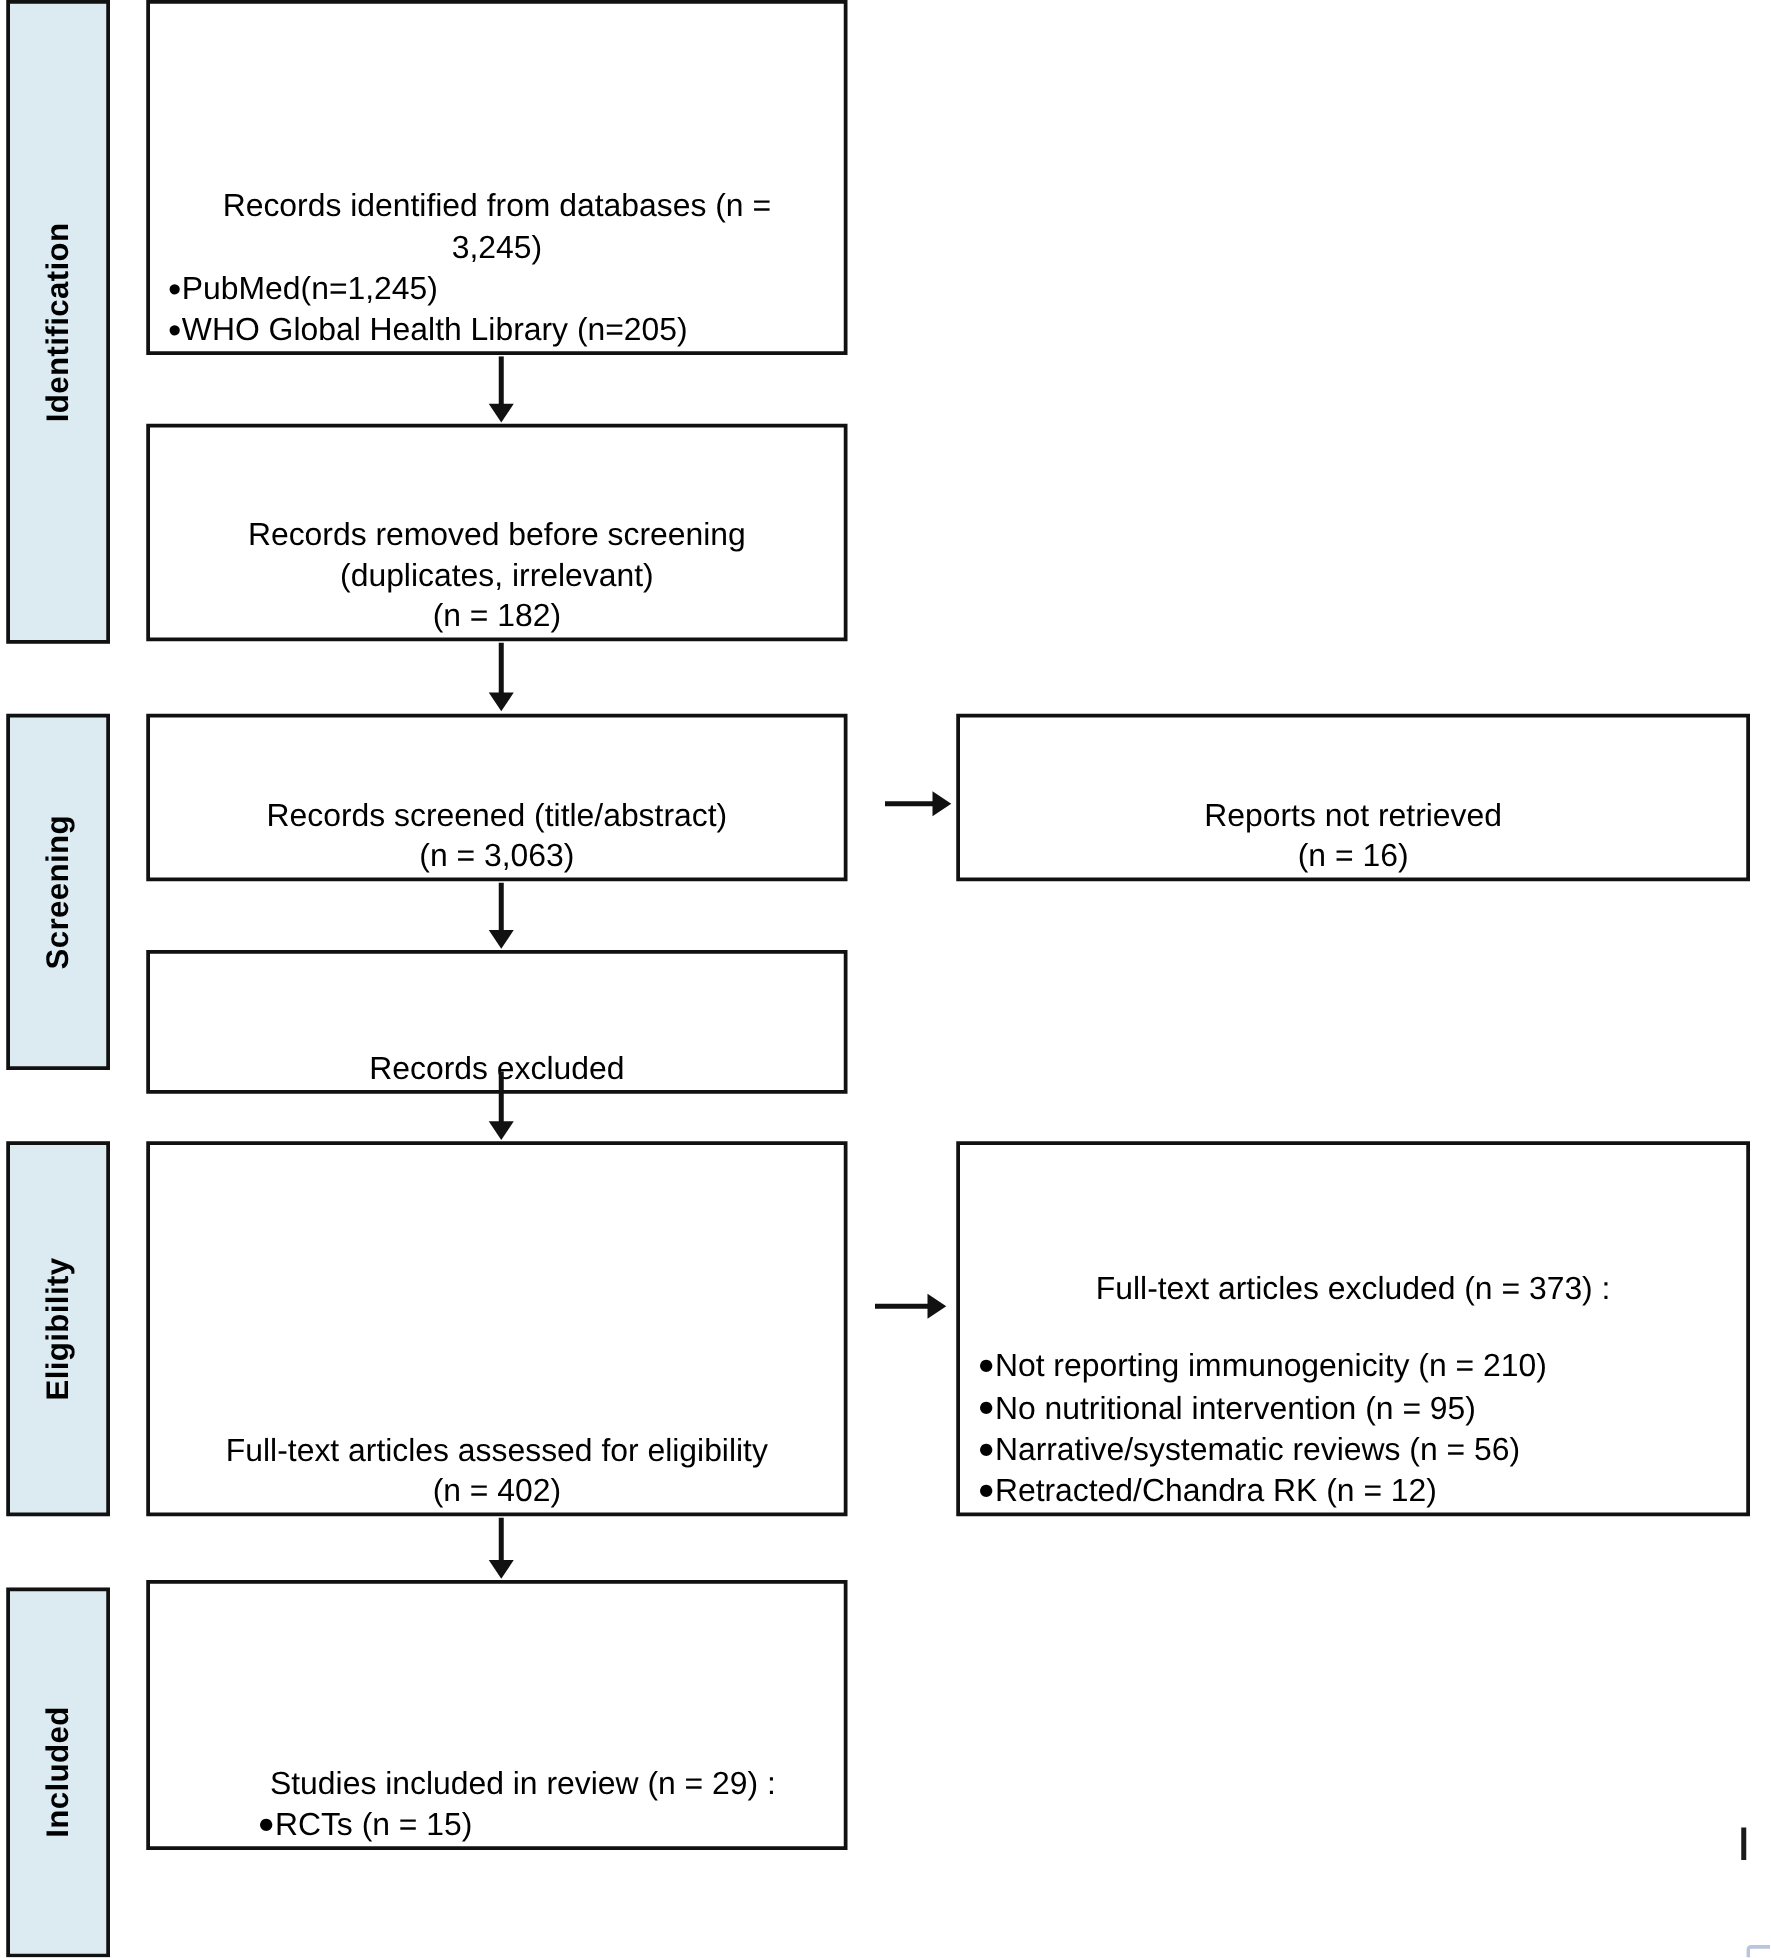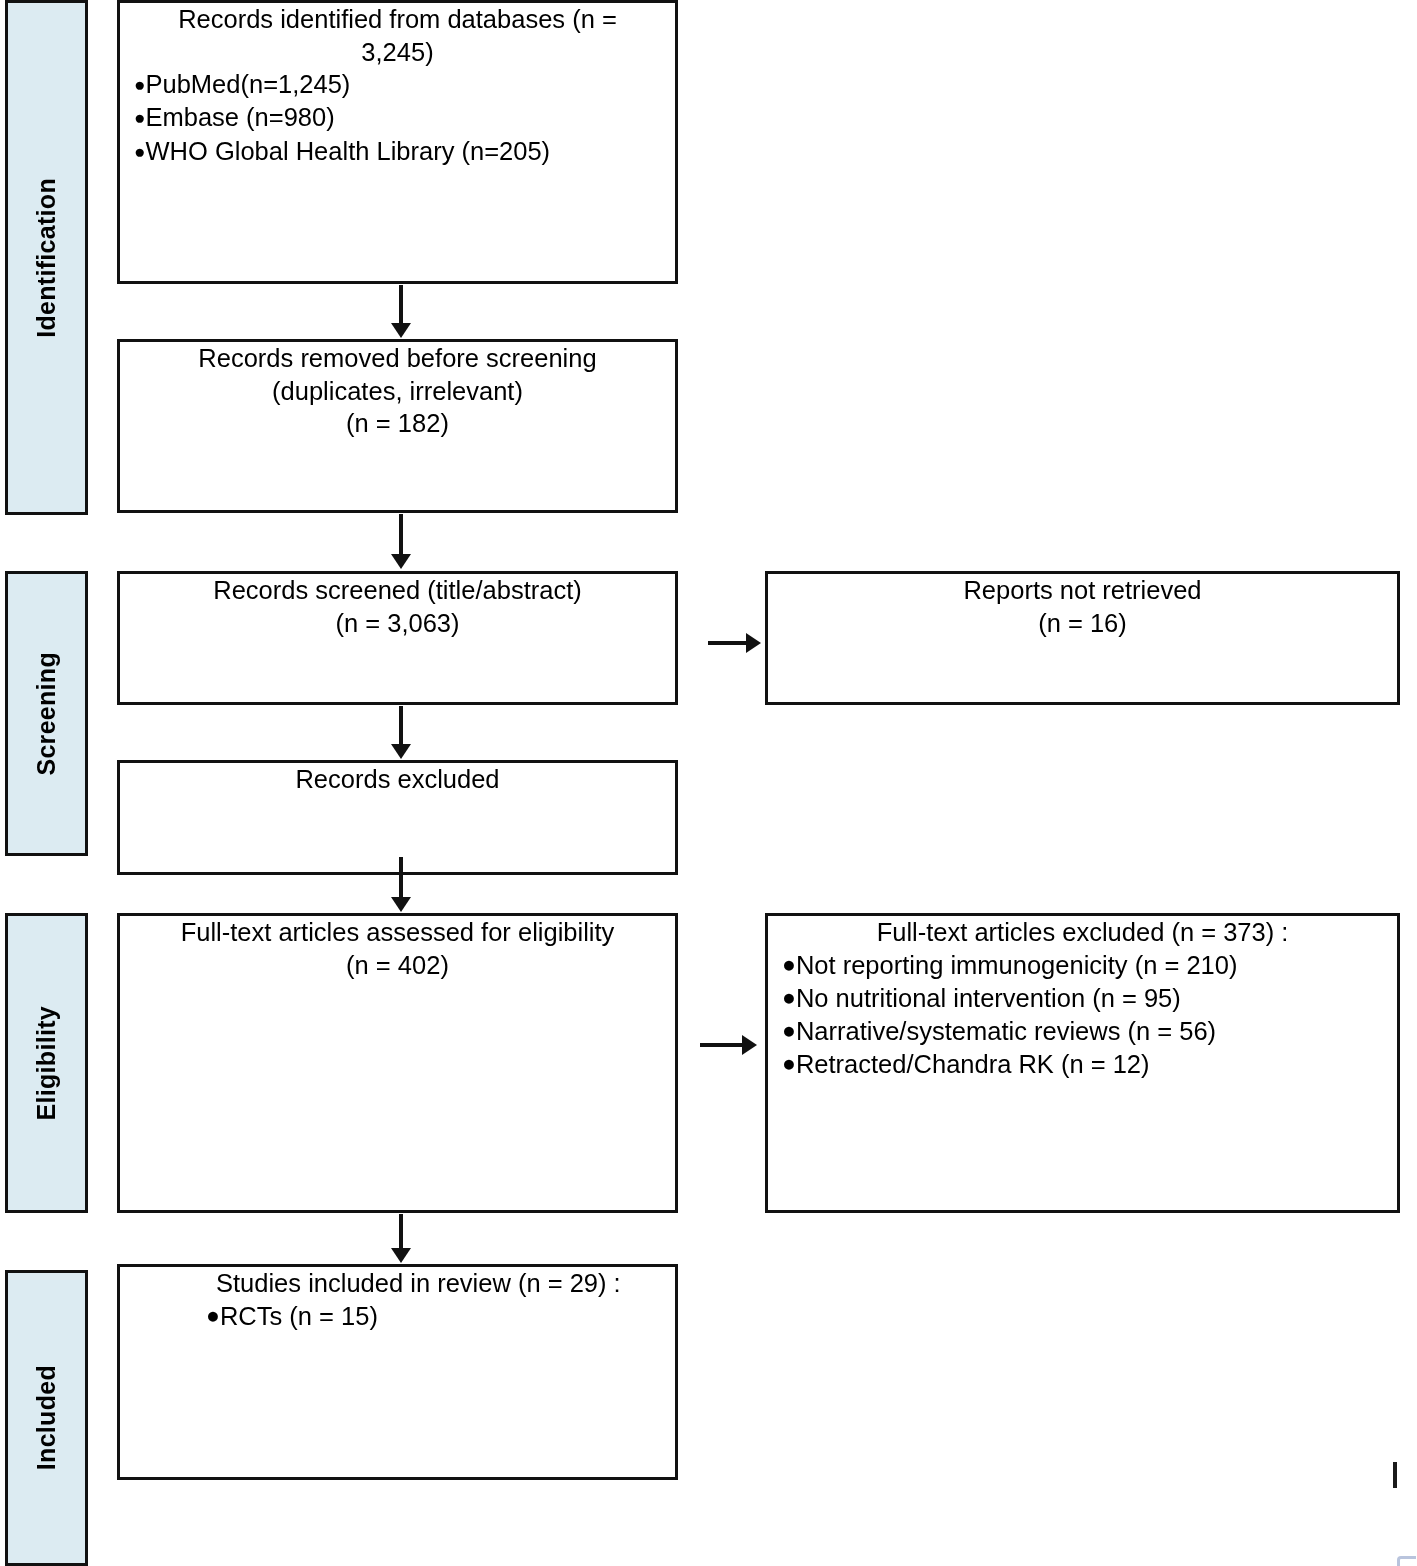--- a/index.html
+++ b/index.html
@@ -42,21 +42,21 @@
   }
 
   
   .box {
     position: absolute;
     background: #ffffff;
     border: 3px solid #111111;
     box-sizing: border-box;
     display: flex;
     flex-direction: column;
-    justify-content: flex-start;
+    justify-content: flex-end;
   }
   .box-inner {
     padding: 0 14px;
     width: 100%;
     box-sizing: border-box;
   }
   .line {
     font-size: 25.5px;
     color: #000000;
     line-height: 1.28;
@@ -73,21 +73,21 @@
   .bullet-line.indented { padding-left: 72px; }
   .bul {
     font-size: 19px;
     vertical-align: 0.12em;
     margin-right: 0px;
   }
   .bul.big {
     font-size: 23px;
     vertical-align: 0.08em;
   }
-  .gap-after { }
+  .gap-after { margin-bottom: 30px; }
 
   
   .arrow-v, .arrow-h {
     position: absolute;
   }
   .arrow-v svg, .arrow-h svg { display: block; }
 
   
   .artifact {
     position: absolute;
@@ -120,23 +120,20 @@
   <div class="stage" style="left:5px; top:1270px; width:83px; height:296px;">
     <span class="stage-label">Included</span>
   </div>
 
   <div class="box" style="left:117px; top:0px; width:561px; height:284px;">
     <div class="box-inner">
       <div class="line center">Records identified from databases (n =</div>
       <div class="line center">3,245)</div>
       <div class="bullet-line">
         <span class="bul">●</span><span>PubMed(n=1,245)</span>
-      </div>
-      <div class="bullet-line">
-        <span class="bul">●</span><span>Embase (n=980)</span>
       </div>
       <div class="bullet-line">
         <span class="bul">●</span><span>WHO Global Health Library (n=205)</span>
       </div>
     </div>
   </div>
 
   <div class="arrow-v" style="left:388px; top:285px; width:26px; height:54px;">
     <svg width="26" height="54" viewBox="0 0 26 54">
       <line x1="13" y1="0" x2="13" y2="42" stroke="#111111" stroke-width="4"></line>

